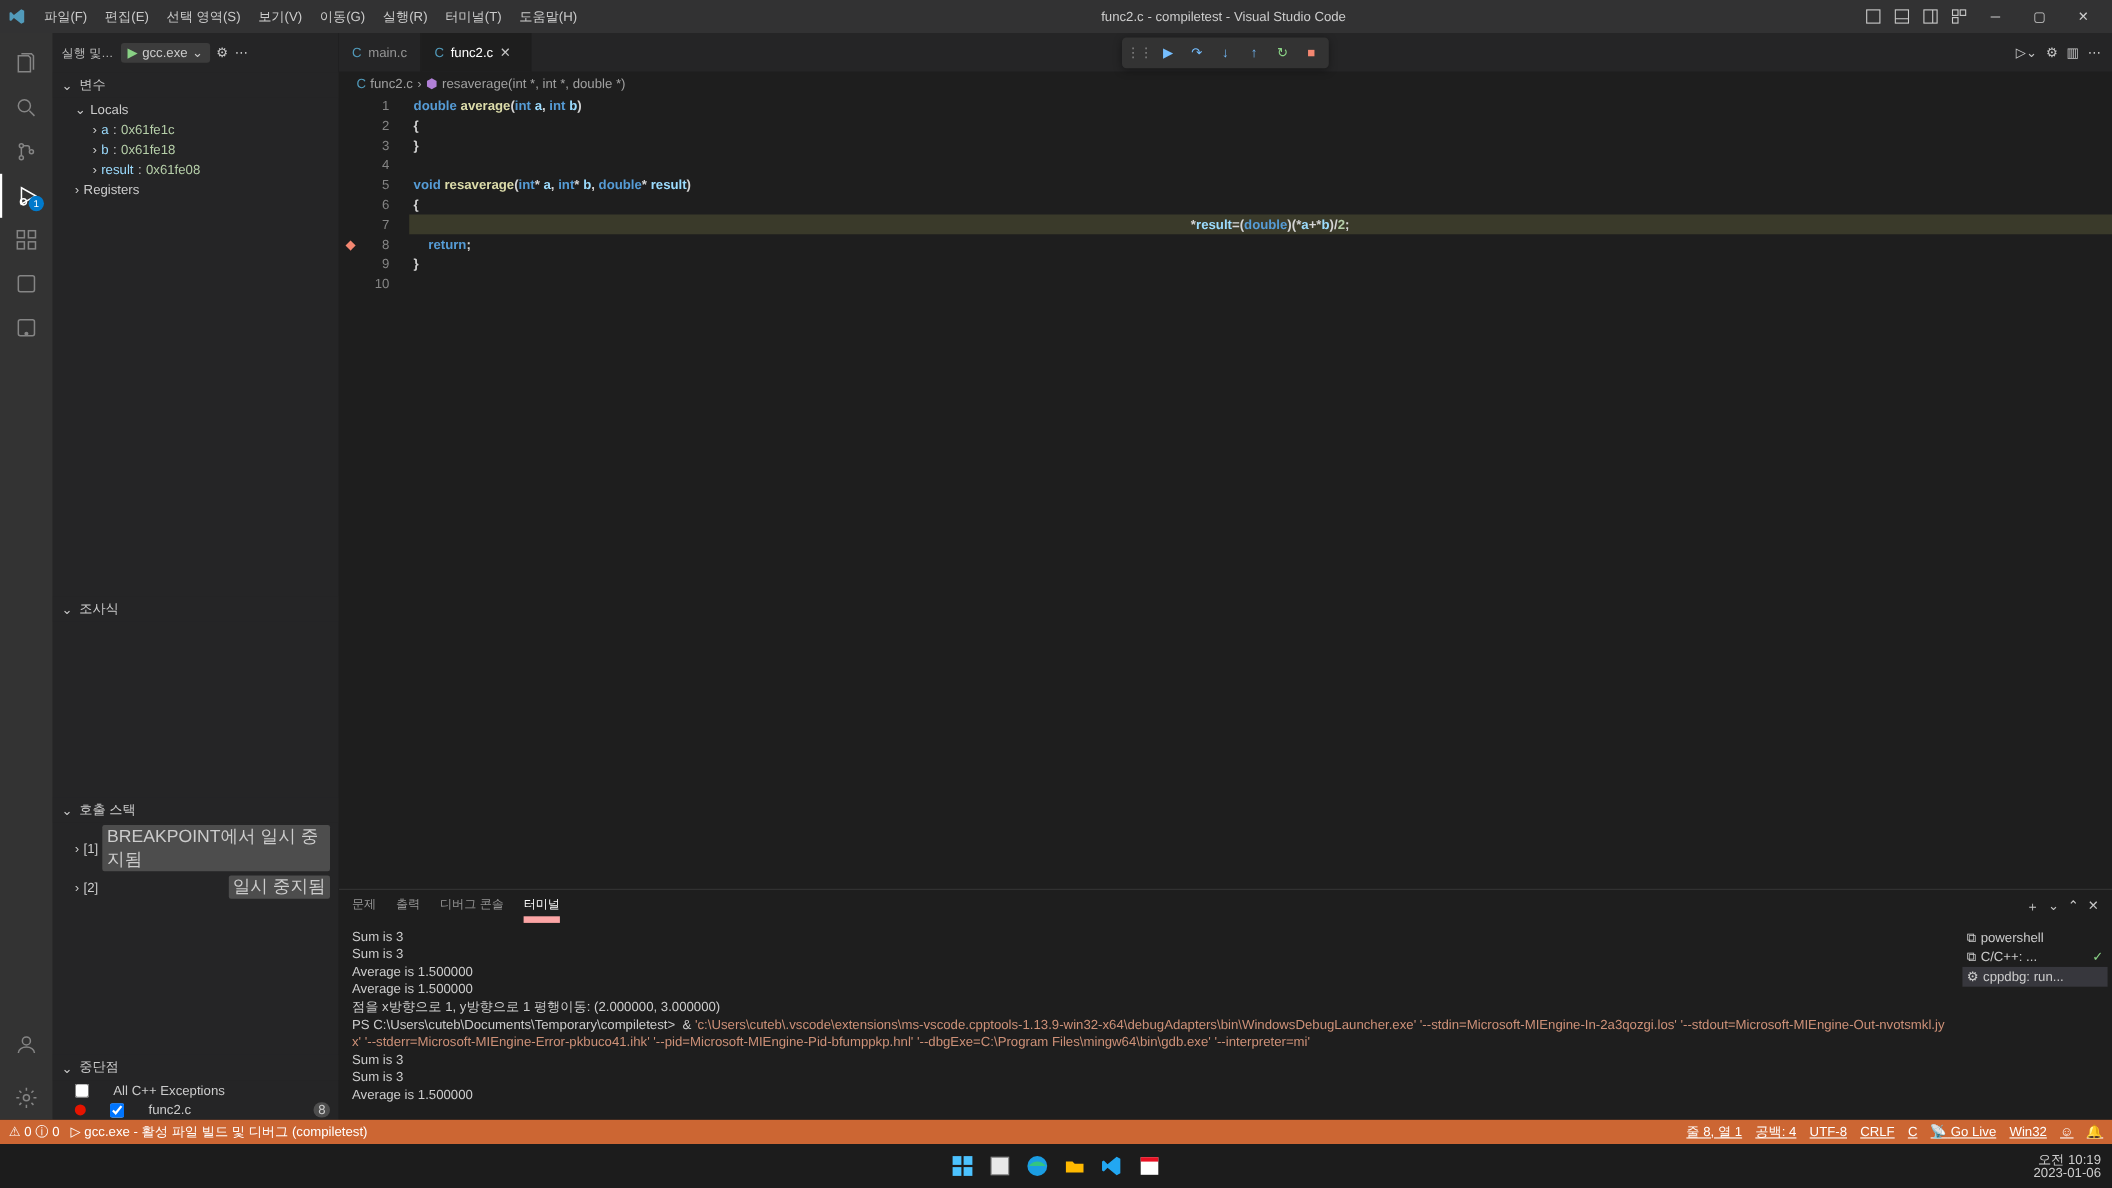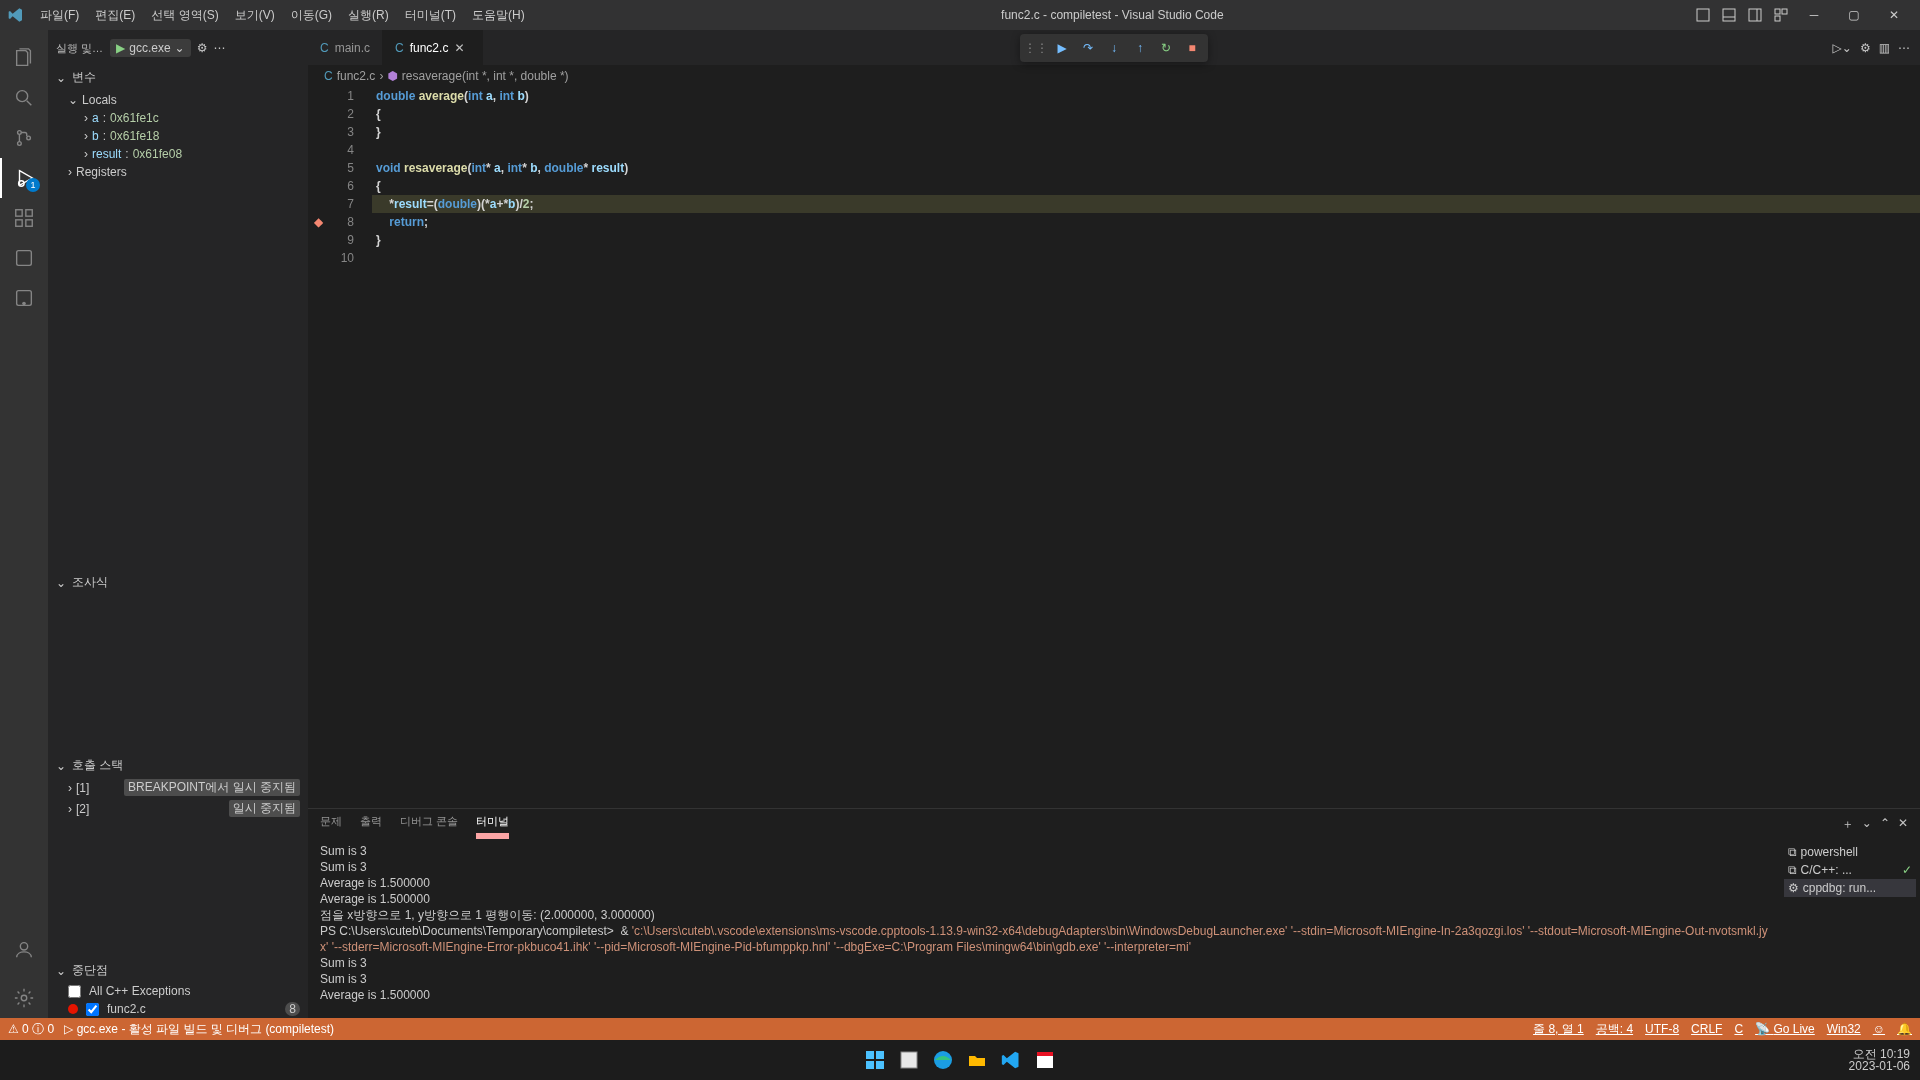--- a/index.html
+++ b/index.html
@@ -27,41 +27,41 @@
 .section-header { padding: 3px 8px; background: #252526; color: #cccccc; font-size: 11px; display: flex; align-items: center; gap: 4px; cursor: pointer; }
 .section-header .chev { width: 12px; }
 .tree { padding: 2px 0; font-family: Consolas, monospace; font-size: 12px; }
 .tree .node { padding: 2px 8px 2px 20px; display: flex; align-items: center; gap: 4px; cursor: pointer; }
 .tree .node2 { padding-left: 36px; }
 .tree .varname { color: #9cdcfe; }
 .tree .colon { color: #cccccc; }
 .tree .varval { color: #b5cea8; }
 .watch, .callstack, .breakpoints { flex-shrink: 0; }
 .callstack .frame { padding: 2px 8px 2px 20px; display: flex; align-items: center; gap: 4px; }
-.callstack .badge-right { margin-left: auto; background: #4d4d4d; padding: 0 4px; font-size: 12px; color: #ccc; border-radius: 2px; }
-.breakpoints .bp { padding: 2px 8px 2px 20px; display: flex; align-items: center; gap: 8px; }
+.callstack .badge-right { margin-left: auto; background: #4d4d4d; padding: 0 4px; font-size: 16px; color: #ccc; border-radius: 2px; }
+.breakpoints .bp { padding: 2px 8px 2px 20px; display: flex; align-items: center; gap: 22px; }
 .breakpoints .bp input { margin: 0; }
 .editor-area { flex: 1; display: flex; flex-direction: column; background: #1e1e1e; overflow: hidden; }
 .tabs { height: 35px; background: #252526; display: flex; align-items: stretch; position: relative; }
 .tab { padding: 0 12px; display: flex; align-items: center; gap: 6px; color: #969696; border-right: 1px solid #1e1e1e; cursor: pointer; }
 .tab.active { background: #1e1e1e; color: #ffffff; }
 .tab .cicon { color: #519aba; }
 .tab .close { width: 16px; color: #c5c5c5; }
 .debug-toolbar { position: absolute; left: 50%; transform: translateX(-50%); top: 4px; background: #333333; border-radius: 4px; display: flex; align-items: center; padding: 2px 4px; gap: 2px; box-shadow: 0 2px 8px rgba(0,0,0,0.4); }
 .debug-toolbar .dbtn { width: 24px; height: 24px; display: flex; align-items: center; justify-content: center; cursor: pointer; }
 .tabs .right-actions { margin-left: auto; display: flex; align-items: center; gap: 8px; padding: 0 10px; color: #c5c5c5; }
 .breadcrumb { height: 22px; display: flex; align-items: center; padding: 0 16px; gap: 4px; color: #a0a0a0; font-size: 12px; }
 .breadcrumb .cicon { color: #519aba; }
 .editor { flex: 1; display: flex; font-family: Consolas, monospace; font-size: 13px; line-height: 18px; position: relative; overflow: hidden; }
 .gutter { width: 64px; text-align: right; color: #858585; padding-right: 18px; user-select: none; position: relative; }
 .gutter .ln { height: 18px; }
 .gutter .bpmark { position: absolute; left: 6px; color: #f48771; }
 .code { flex: 1; font-weight: bold; }
 .code .line { height: 18px; white-space: pre; padding-left: 4px; }
-.code .current { background: #3a3a2a; }
+.code .current { background: #3a3a2a; text-align: center; }
 .kw { color: #569cd6; }
 .fn { color: #dcdcaa; }
 .type { color: #569cd6; }
 .var { color: #9cdcfe; }
 .num { color: #b5cea8; }
 .op { color: #d4d4d4; }
 .panel { height: 210px; background: #1e1e1e; border-top: 1px solid #333; display: flex; flex-direction: column; }
 .panel-tabs { height: 30px; display: flex; align-items: center; padding: 0 12px; gap: 18px; }
 .panel-tabs .ptab { color: #969696; font-size: 11px; padding: 4px 0; cursor: pointer; }
 .panel-tabs .ptab.active { color: #ffffff; border-bottom: 6px solid #fca5a5; }

